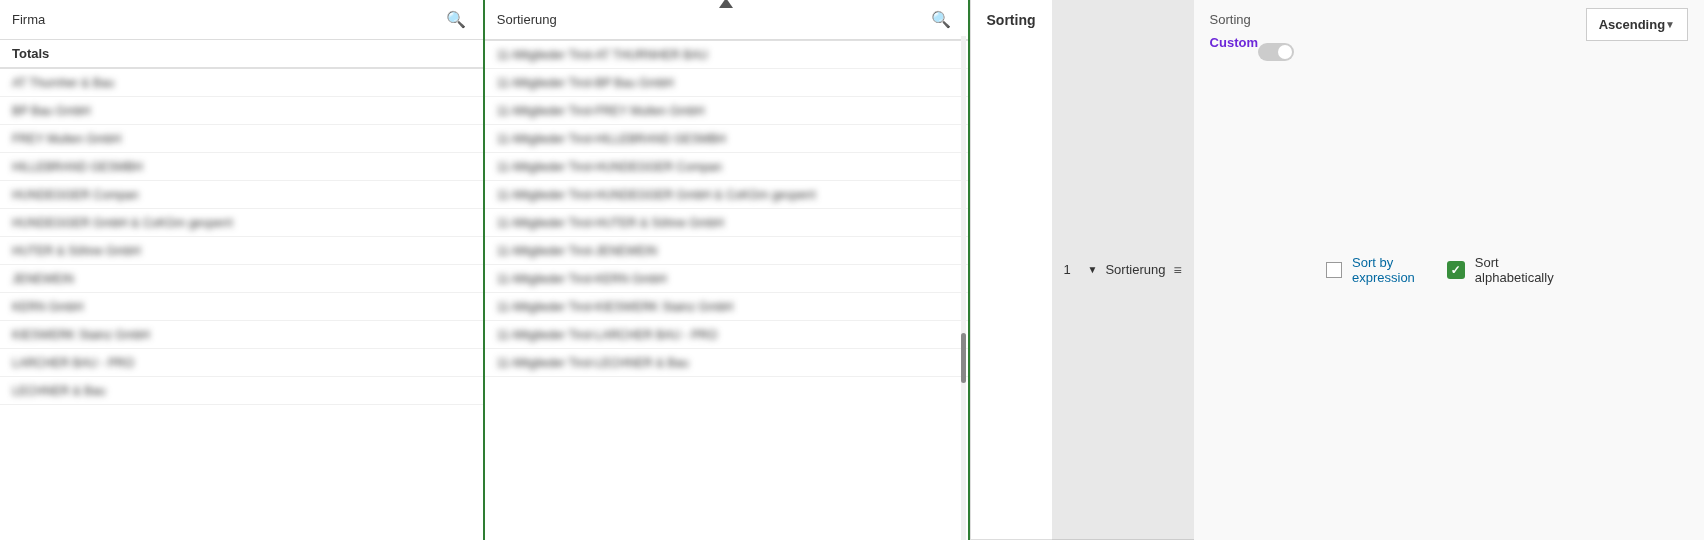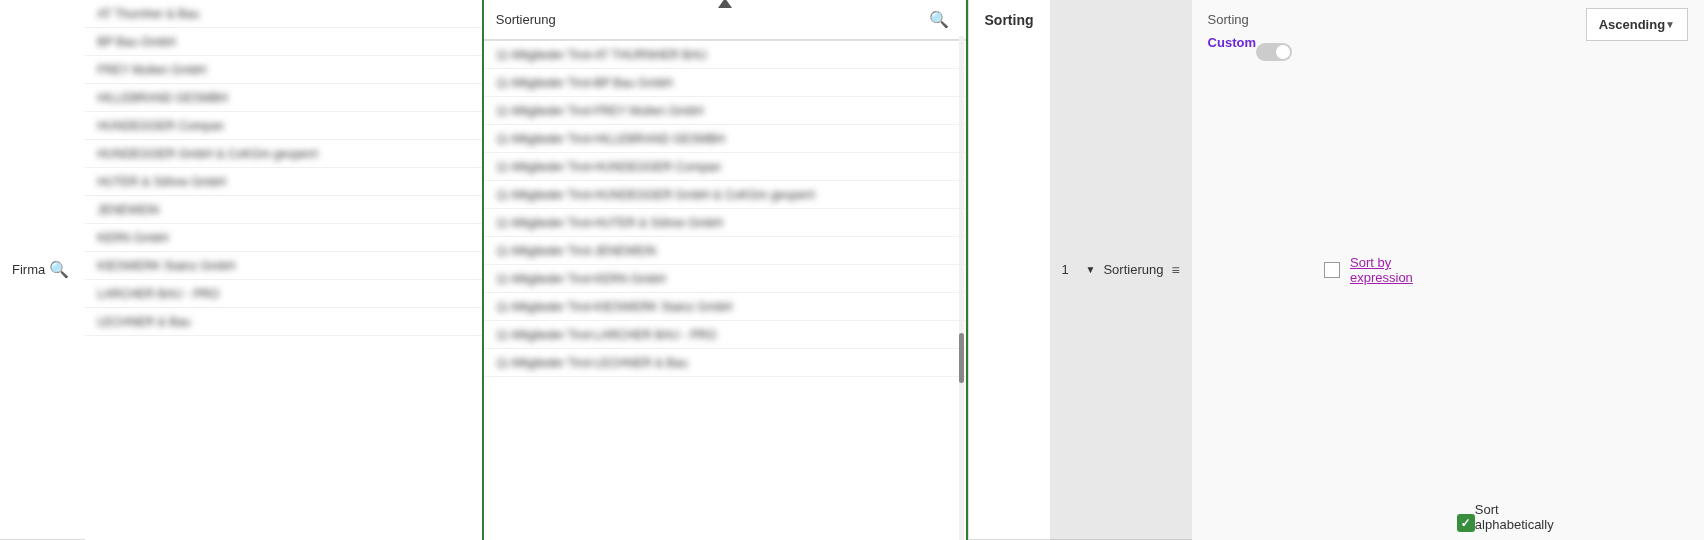--- a/index.html
+++ b/index.html
@@ -17,20 +17,21 @@
       width: 1704px;
       height: 540px;
       position: relative;
     }
 
     
     .firma-panel {
       width: 570px;
       border-right: 2px solid #2e7d32;
       display: flex;
+      flex-direction: column;
       overflow: hidden;
     }
 
     
     .sortierung-panel {
       width: 570px;
       border-right: 2px solid #2e7d32;
       display: flex;
       flex-direction: column;
       overflow: hidden;
@@ -225,30 +226,29 @@
       width: 16px;
       height: 16px;
       border: 1.5px solid #999;
       background: #fff;
       display: inline-block;
       flex-shrink: 0;
     }
 
     .sort-expression-label {
       font-size: 13px;
-      color: #a21caf;
-      text-decoration: underline;
+      color: #0369a1;
     }
 
     
     .sort-alpha-row {
       display: flex;
-      align-items: flex-end;
+      align-items: center;
+      gap: 10px;
       padding: 8px 16px;
-      margin-left: 12px;
     }
 
     .checkbox-checked {
       width: 18px;
       height: 18px;
       background: #388e3c;
       border-radius: 3px;
       display: flex;
       align-items: center;
       justify-content: center;
@@ -307,20 +307,23 @@
 <body>
 
 <div class="main-container">
 
   <div class="firma-panel">
     <div class="panel-header">
       <span class="panel-header-title">Firma</span>
       <button class="search-icon-btn">
         <span>🔍</span>
       </button>
+    </div>
+    <div class="totals-row">
+      <span>Totals</span>
     </div>
     <div class="divider"></div>
     <div class="panel-content">
       <div class="data-row">
           <span class="blurred">AT Thurnher &amp; Bau</span>
         </div>
       <div class="data-row">
           <span class="blurred">BP Bau GmbH</span>
         </div>
       <div class="data-row">

